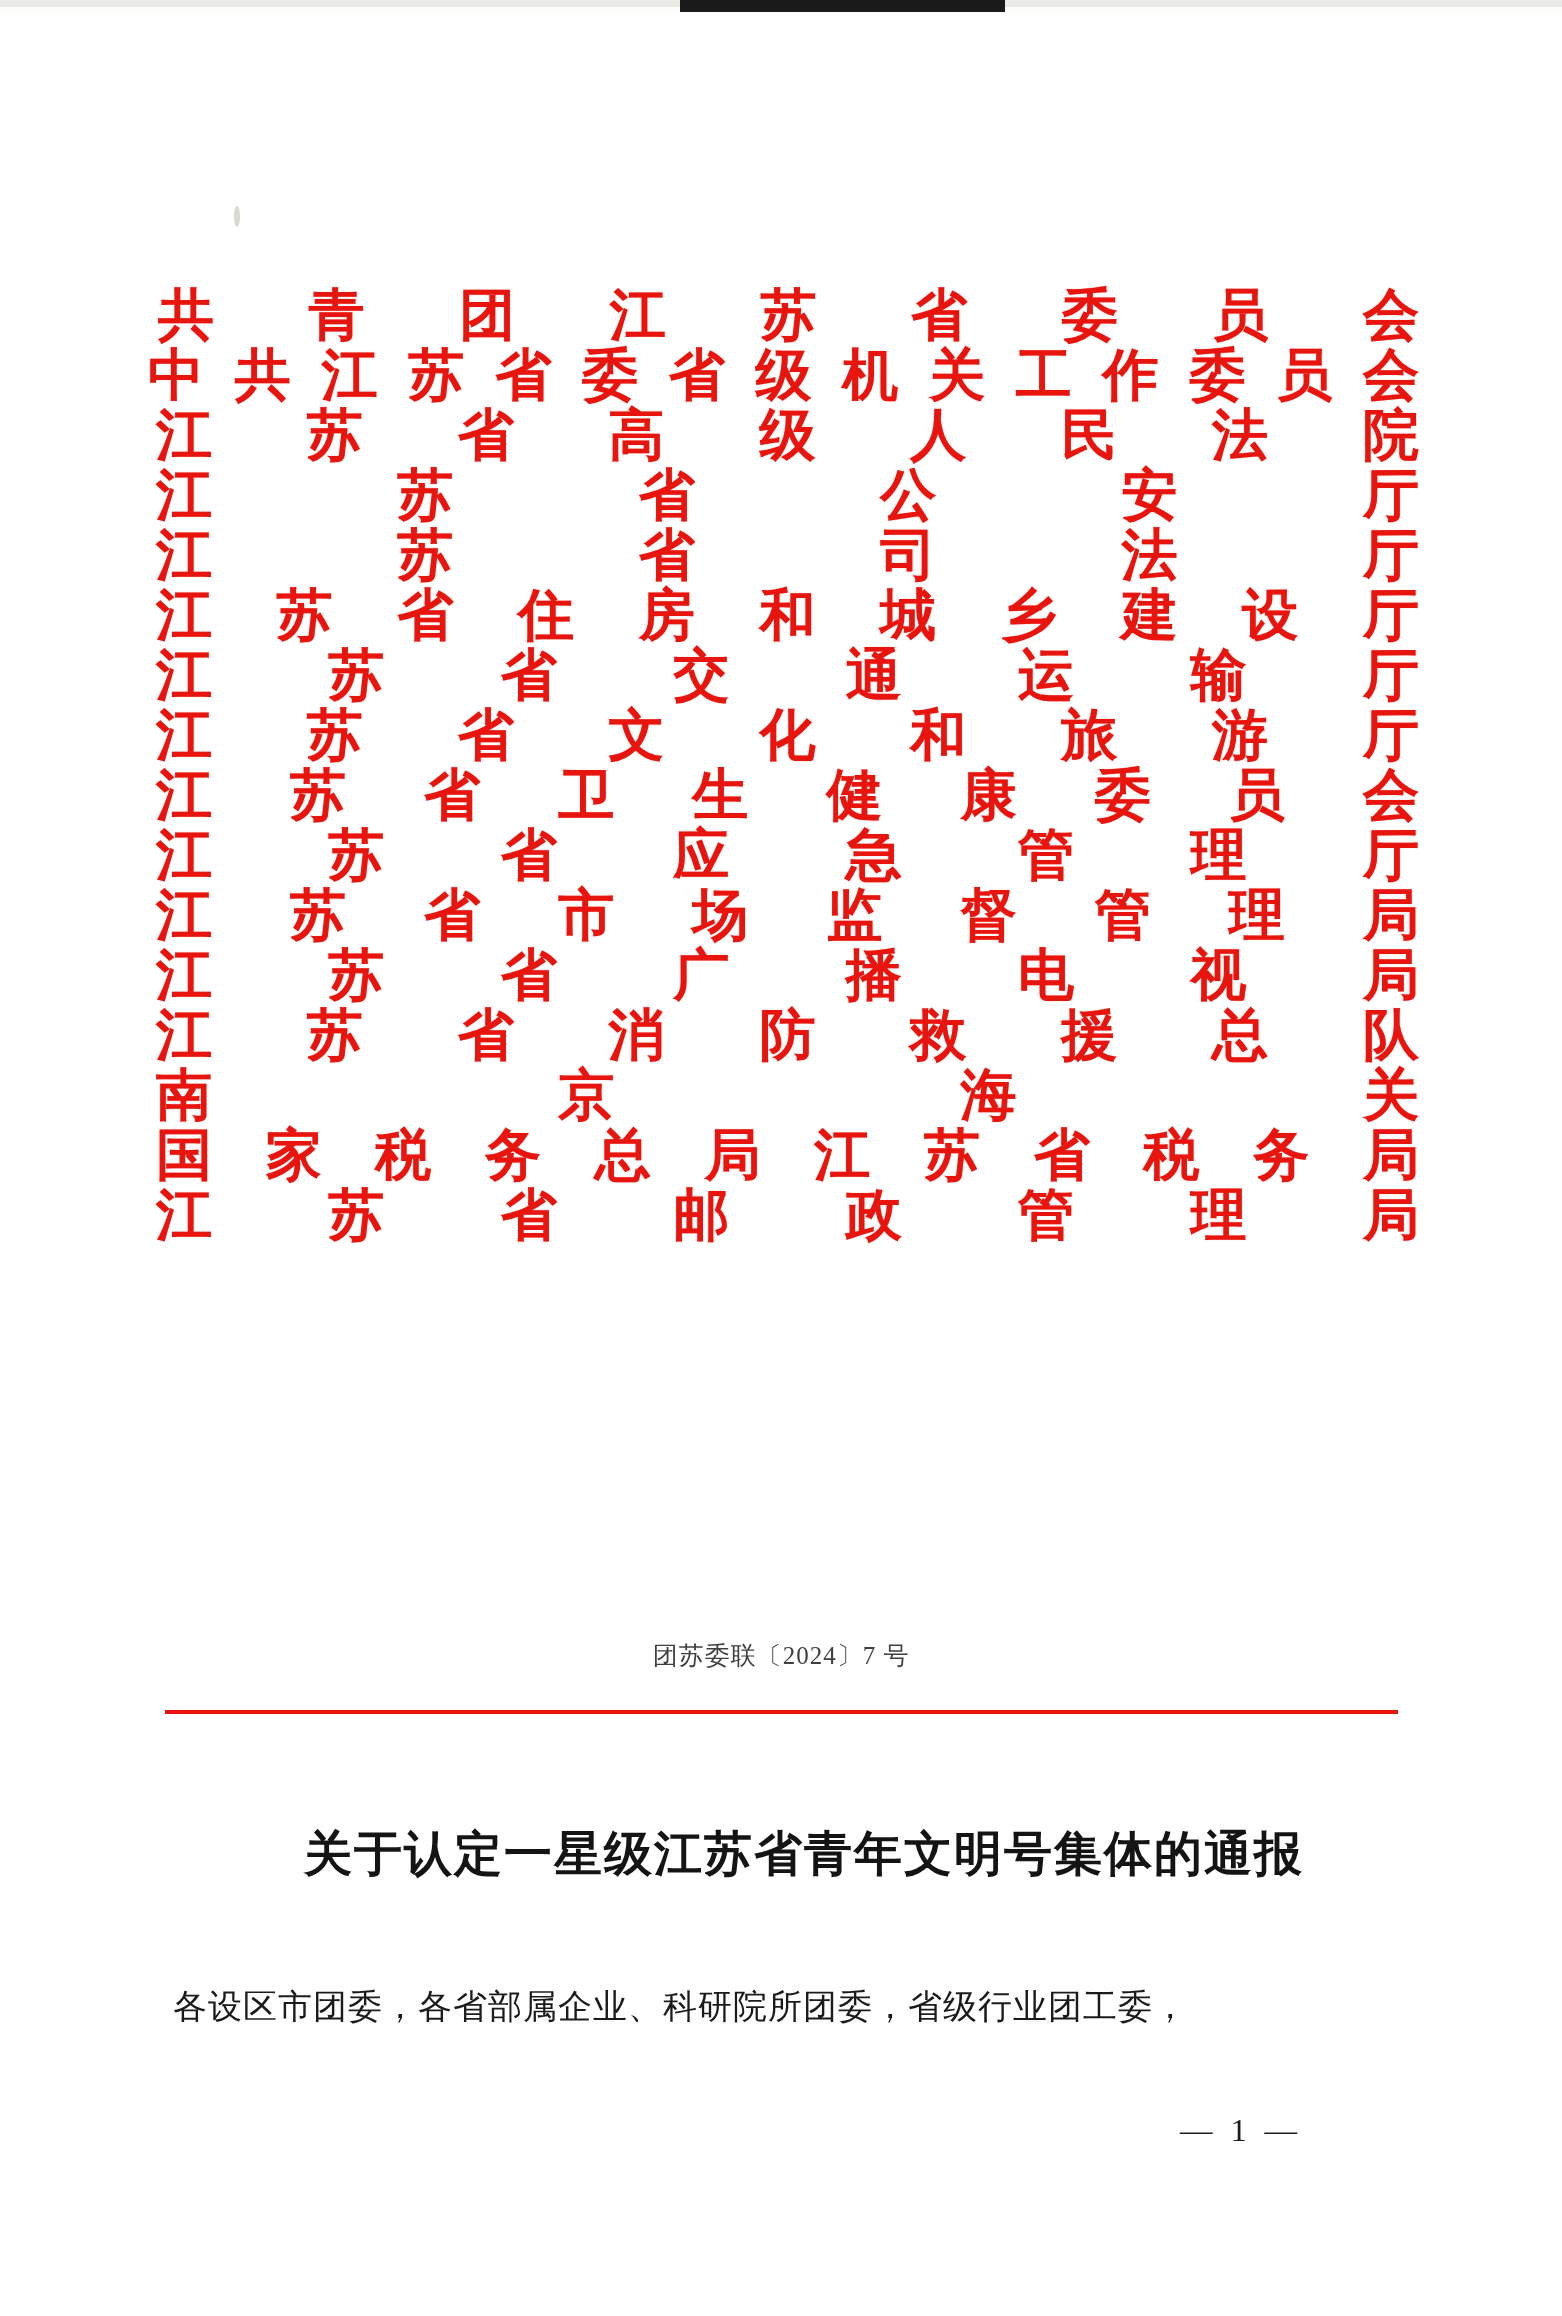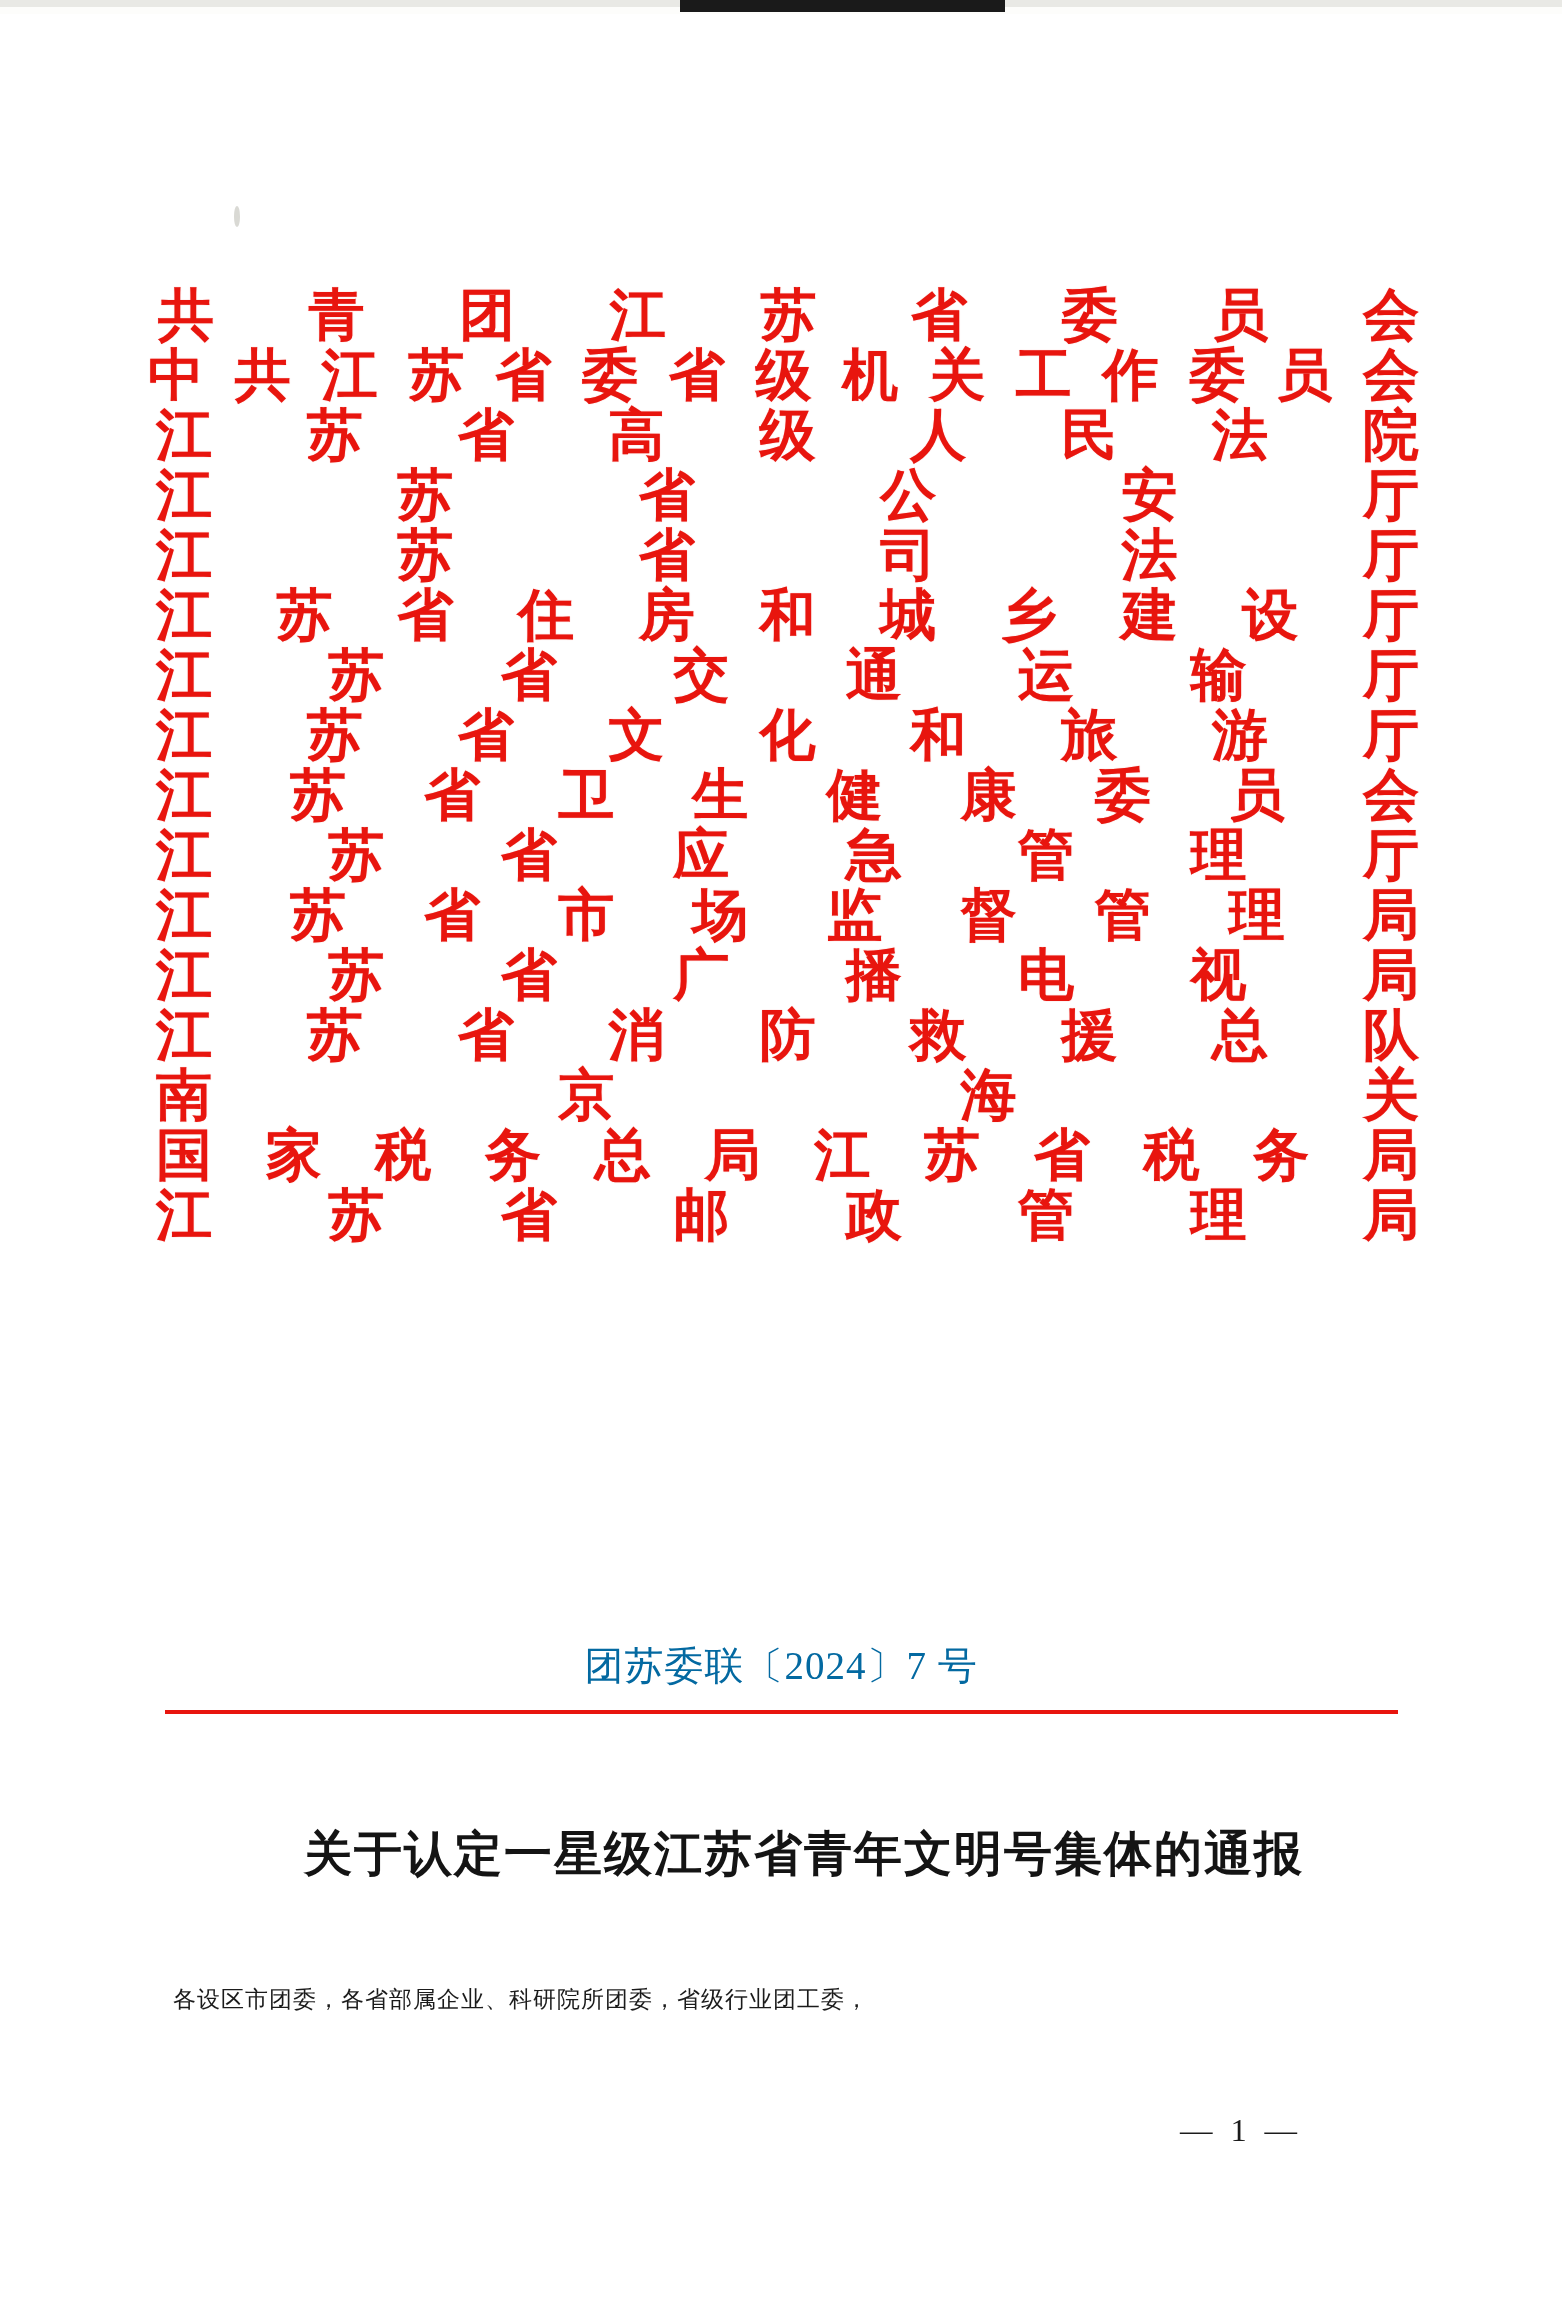--- a/index.html
+++ b/index.html
@@ -93,22 +93,22 @@
   .i13 { padding-left: 7.9px;   padding-right: 0px; }
   .i14 { padding-left: 7.9px;   padding-right: 0px; }
   .i15 { padding-left: 7.9px;   padding-right: 0px; }
 
   .doc-number {
     position: absolute;
     top: 1625px;
     left: 0;
     width: 1562px;
     text-align: center;
-    font-size: 39px;
-    color: #0369a1;
+    font-size: 25px;
+    color: #404040;
     font-family: "Liberation Serif", "DejaVu Serif", serif;
     letter-spacing: 1px;
   }
   .red-rule {
     position: absolute;
     top: 1696px;
     left: 165px;
     width: 1233px;
     height: 3.9px;
     background: #e8150e;
@@ -124,21 +124,21 @@
     color: #141414;
     letter-spacing: 2px;
     font-family: "Liberation Serif", "DejaVu Serif", serif;
     margin-left: 23px;
   }
   .doc-salutation {
     position: absolute;
     top: 1970px;
     left: 173px;
     width: 1221px;
-    font-size: 23px;
+    font-size: 34px;
     color: #1b1b1b;
     letter-spacing: 1px;
     font-family: "Liberation Serif", "DejaVu Serif", serif;
   }
   .page-number {
     position: absolute;
     top: 2098px;
     left: 1123px;
     width: 236px;
     text-align: center;

